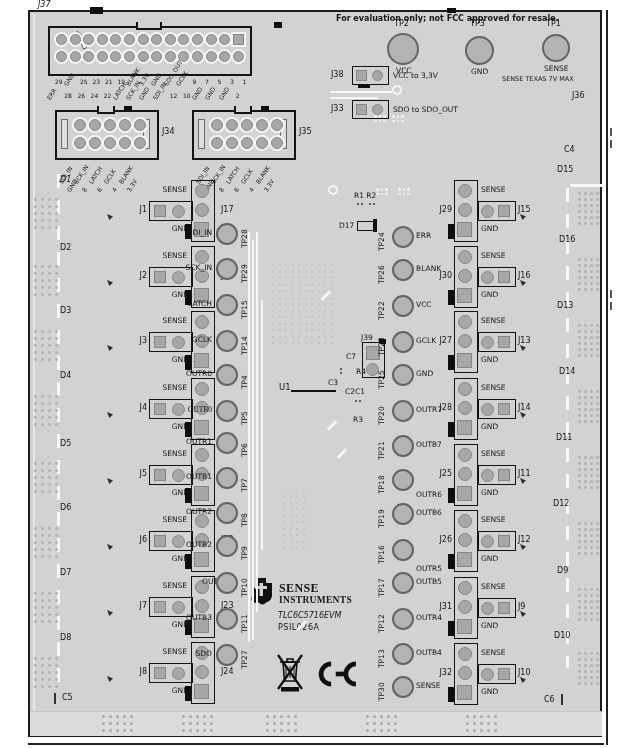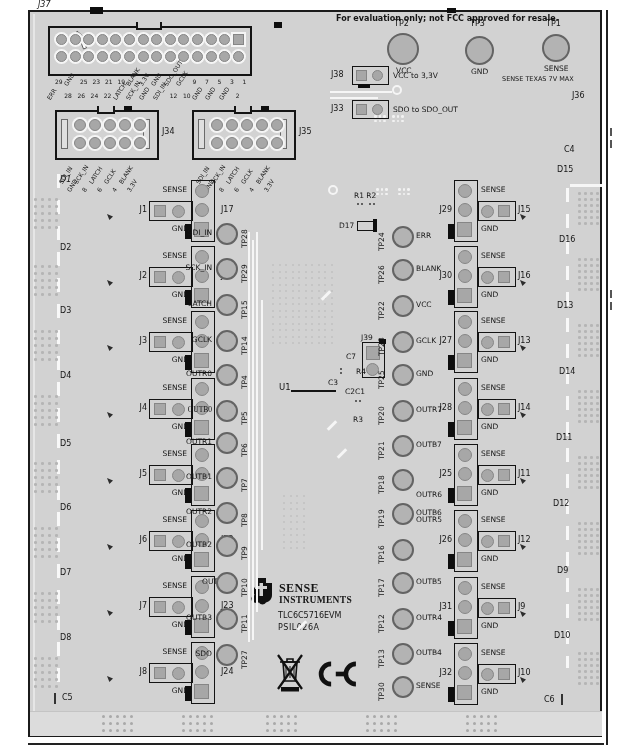--- a/index.html
+++ b/index.html
@@ -124,21 +124,21 @@
   <div class="lbl" style="left:279px;top:383px;font-size:8.5px;">U1</div>
   <div class="blackline" style="left:291px;top:390px;width:45px;height:2px;background:#141414;"></div>
 
   <svg style="position:absolute;left:248px;top:577px;" width="26" height="28" viewBox="0 0 26 28">
     <path d="M8 1 h10 v5 h6 v12 c0 4 -2.5 6.5 -6 7.5 c-1.5 2.5 -5.5 2.5 -7 0 c-4.5 1.5 -8 -1 -7.5 -4.5 c0.3 -1.8 1.8 -2.8 3.5 -3 c-3 -1.5 -3.5 -5 -1.5 -7 l2.5 -1 z" fill="#101010"></path>
     <rect x="11.5" y="6" width="3.5" height="13" fill="#d2d2d2"></rect>
     <rect x="7" y="9" width="12" height="3" fill="#d2d2d2"></rect>
   </svg>
   <div class="lbl serif1" style="left:279px;top:582px;">SENSE</div>
   <div class="lbl serif2" style="left:279px;top:595px;">INSTRUMENTS</div>
-  <div class="lbl" style="left:278px;top:612px;">TLC6C5716EVM</div>
+  <div class="lbl" style="left:278px;top:612px;font-style:italic;">TLC6C5716EVM</div>
   <div class="lbl" style="left:278px;top:624px;letter-spacing:.5px;">PSIL026A</div>
 
   <svg style="position:absolute;left:276px;top:649px;" width="28" height="46" viewBox="0 0 28 46">
     <g stroke="#101010" fill="none" stroke-width="1.6">
       <path d="M7 13 h14 l-1.5 19 h-11 z"></path>
       <path d="M4 13 h20"></path>
       <path d="M11 13 v-3 h6 v3"></path>
       <path d="M10 17 v12 M14 17 v12 M18 17 v12" stroke-width="1"></path>
       <path d="M2 6 L26 40 M26 6 L2 40" stroke-width="2.2"></path>
     </g>
@@ -513,21 +513,21 @@
     <div class="tp" style="left: 392px; top: 435px; width: 22px; height: 22px;"></div>
     <div class="lbl f7" style="left: 416px; top: 441px;">OUTB7</div>
     <div class="vtext" style="left: 378px; top: 466px; width: 10px; height: 28px;">TP18</div>
     <div class="tp" style="left: 392px; top: 469px; width: 22px; height: 22px;"></div>
     <div class="lbl f7" style="left: 416px; top: 491px;">OUTR6</div>
     <div class="vtext" style="left: 378px; top: 500px; width: 10px; height: 28px;">TP19</div>
     <div class="tp" style="left: 392px; top: 503px; width: 22px; height: 22px;"></div>
     <div class="lbl f7" style="left: 416px; top: 509px;">OUTB6</div>
     <div class="vtext" style="left: 378px; top: 536px; width: 10px; height: 28px;">TP16</div>
     <div class="tp" style="left: 392px; top: 539px; width: 22px; height: 22px;"></div>
-    <div class="lbl f7" style="left: 416px; top: 516px; text-align: center;">OUTR5</div>
+    <div class="lbl f7" style="left: 416px; top: 565px; text-align: center;">OUTR5</div>
     <div class="vtext" style="left: 378px; top: 569px; width: 10px; height: 28px;">TP17</div>
     <div class="tp" style="left: 392px; top: 572px; width: 22px; height: 22px;"></div>
     <div class="lbl f7" style="left: 416px; top: 578px;">OUTB5</div>
     <div class="vtext" style="left: 378px; top: 605px; width: 10px; height: 28px;">TP12</div>
     <div class="tp" style="left: 392px; top: 608px; width: 22px; height: 22px;"></div>
     <div class="lbl f7" style="left: 416px; top: 614px;">OUTR4</div>
     <div class="vtext" style="left: 378px; top: 640px; width: 10px; height: 28px;">TP13</div>
     <div class="tp" style="left: 392px; top: 643px; width: 22px; height: 22px;"></div>
     <div class="lbl f7" style="left: 416px; top: 649px;">OUTB4</div>
     <div class="vtext" style="left: 378px; top: 673px; width: 10px; height: 28px;">TP30</div>

